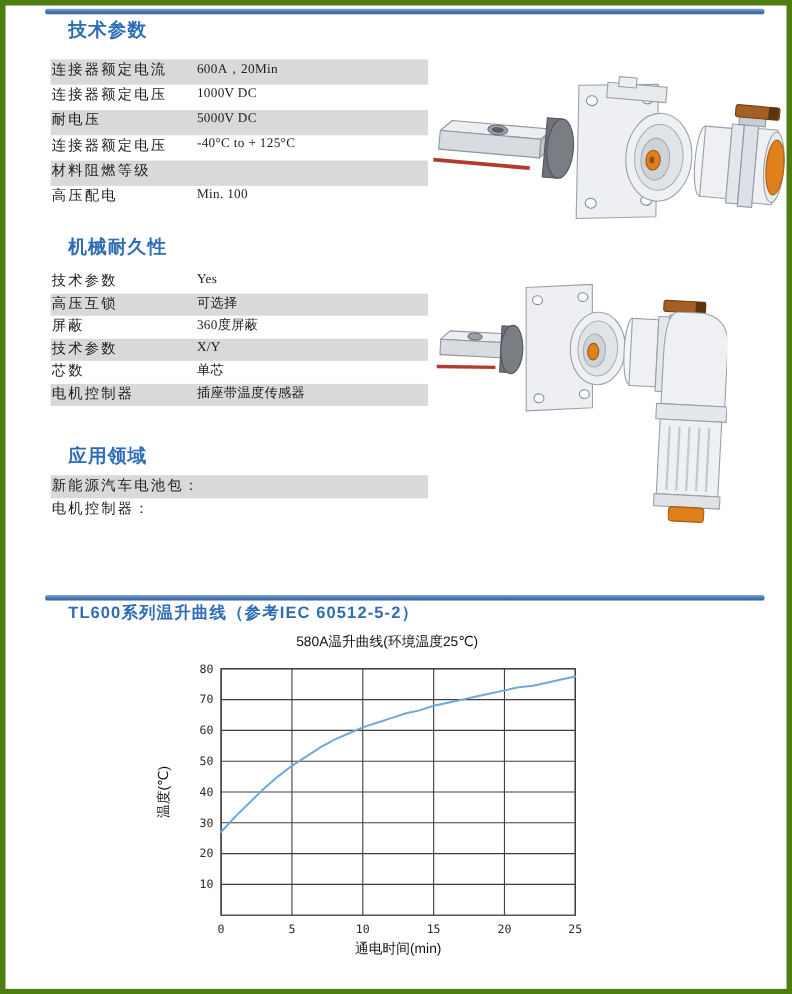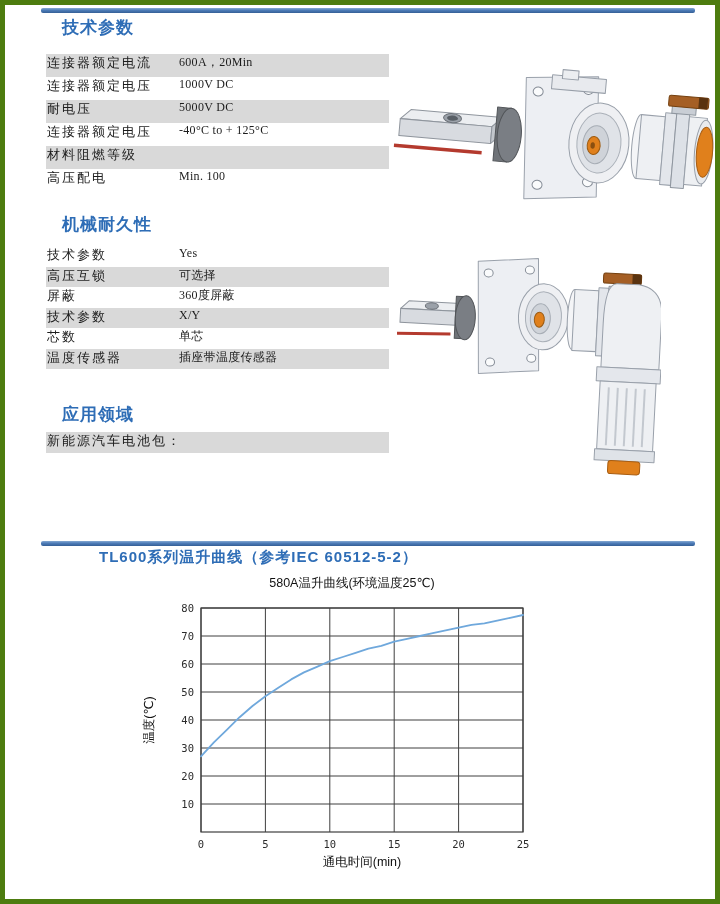--- a/index.html
+++ b/index.html
@@ -11,21 +11,21 @@
   .rule{
     position:absolute;left:36px;width:654px;height:5px;border-radius:2px;
     background:linear-gradient(#86a9d2,#4d7cb8 45%,#355f96);
   }
   .h-blue{
     position:absolute;left:57px;margin:0;color:#2e6db6;
     font-family:"Liberation Sans","DejaVu Sans",sans-serif;
     font-weight:bold;letter-spacing:1px;
   }
   .h-lg{font-size:17px;}
-  .h-md{font-size:15px;margin-left:37px;}
+  .h-md{font-size:15px;}
   .spec-table{position:absolute;left:41px;width:343px;}
   .spec-row{display:flex;align-items:flex-start;box-sizing:border-box;padding-left:1px;}
   .spec-row.shade{background:#d9d9d9;}
   #tech-table .spec-row{height:23px;}
   #features-table .spec-row{height:20.5px;}
   #apps-table .spec-row{height:21px;margin-bottom:0;}
   .spec-label{width:132px;flex:none;font-size:13px;letter-spacing:2px;}
   .spec-value{font-size:12px;letter-spacing:.3px;}
   .app-label{font-size:13px;letter-spacing:2px;}
   .product-img{position:absolute;}
@@ -84,29 +84,32 @@
       </div>
       <div class="spec-row shade">
         <span class="spec-label">技术参数</span>
         <span class="spec-value">X/Y</span>
       </div>
       <div class="spec-row">
         <span class="spec-label">芯数</span>
         <span class="spec-value">单芯</span>
       </div>
       <div class="spec-row shade">
-        <span class="spec-label">温度传感器</span>
+        <span class="spec-label">电机控制器</span>
         <span class="spec-value">插座带温度传感器</span>
       </div>
     </div>
 
   <h2 class="h-blue h-lg" style="top:398px;text-align:center;">应用领域</h2>
   <div id="apps-table" class="spec-table" style="top:427px;">
       <div class="spec-row shade">
         <span class="app-label">新能源汽车电池包：</span>
+      </div>
+      <div class="spec-row">
+        <span class="app-label">电机控制器：</span>
       </div>
     </div>
 
   <svg class="product-img" style="left:388px;top:53px;" width="322" height="164" viewBox="0 0 322 164">
     <g transform="rotate(5 160 82)" stroke-linejoin="round">
       <line x1="2" y1="101" x2="90" y2="101" stroke="#b43a2e" stroke-width="3.5"></line>
       <g>
         <polygon points="6,74 16,64 108,64 98,74" fill="#eceef1" stroke="#8f959d"></polygon>
         <rect x="6" y="74" width="92" height="17" fill="#d8dbe0" stroke="#8f959d"></rect>
         <polygon points="98,74 108,64 108,81 98,91" fill="#c2c6cc" stroke="#8f959d"></polygon>

